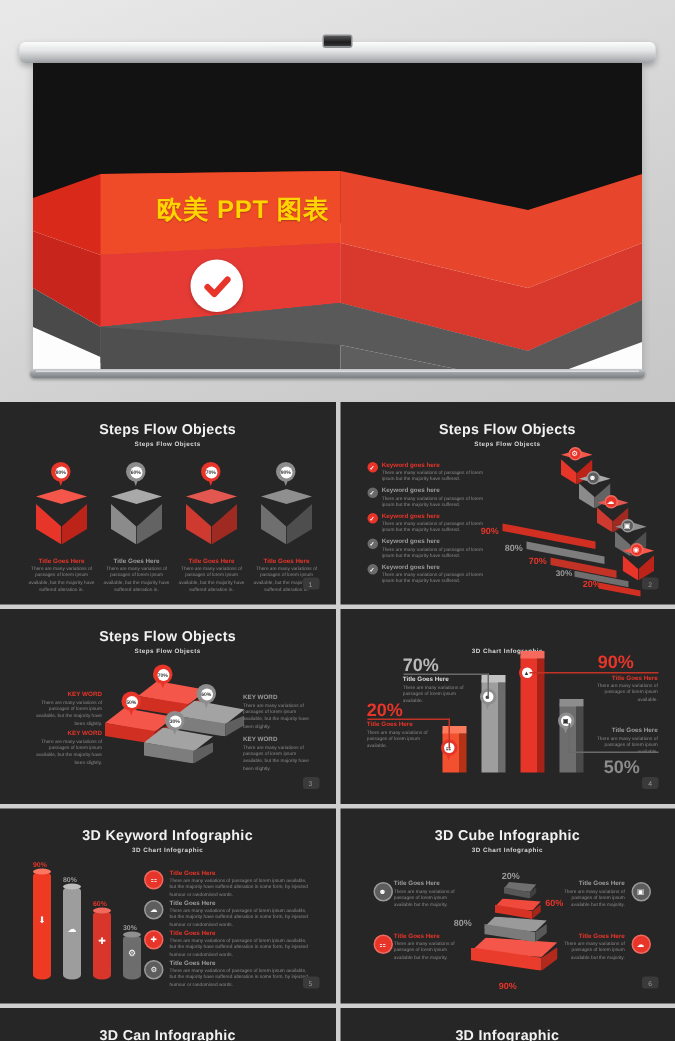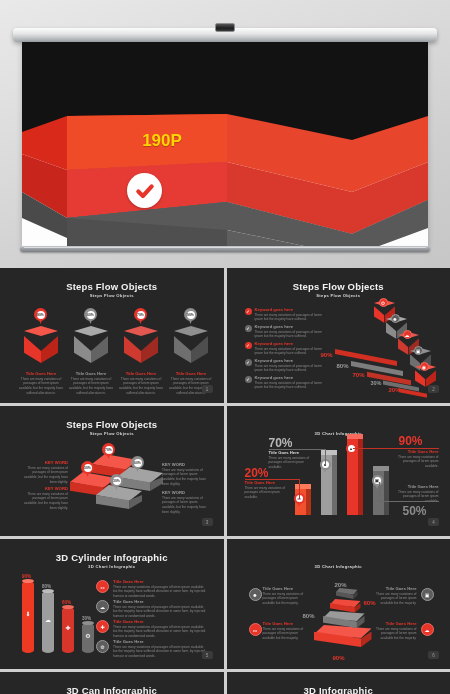--- a/index.html
+++ b/index.html
@@ -245,21 +245,21 @@
           <polygon points="45,150 205,160 205,186 45,196" fill="#616161" opacity="0"></polygon>
           <polygon points="45,172 205,161 205,205 45,205" fill="#5a5a5a" opacity="0"></polygon>
           <polygon points="45,176 205,186 330,212 330,205 45,205" fill="#5a5a5a" opacity="0"></polygon>
           <polygon points="45,176 205,160 330,192 406,158 406,186 330,214 205,188 45,200" fill="#595959"></polygon>
           <polygon points="45,176 45,205 205,205 205,188" fill="#4f4f4f"></polygon>
           <polygon points="205,188 205,205 330,205 330,214" fill="#5e5e5e"></polygon>
         </svg>
       </div>
 
       <div class="hero-title">
-        <span class="t2">190P</span>
+        <span class="t1">欧美 PPT 图表</span>
       </div>
 
       <div class="hero-check">
         <svg viewBox="0 0 24 24">
             <path d="M4 12.5 L9.5 18 L20 6.5" fill="none" stroke="#e8352a" stroke-width="5" stroke-linecap="round" stroke-linejoin="round"></path>
           </svg>
       </div>
     </div>
 
     <div class="screen-bar"></div>
@@ -569,21 +569,21 @@
         <div class="num" style="left:172px;top:94px;font-size:12px;color:#8b8b8b;">50%</div>
         <div class="hl leader" style="left:148px;top:91px;width:60px;"></div>
         <div class="vl leader" style="left:148px;top:72px;height:20px;"></div>
 
         <div class="pg">4</div>
       </div>
     </div>
 
     <div class="thumb">
       <div class="frame">
-        <div class="t-title">3D Cylinder Infographic</div>
+        <div class="t-title">3D Keyword Infographic</div>
         <div class="t-sub">3D Chart Infographic</div>
 
         <div class="cyl r" style="left:18px;top:38px;height:72px;">
             <span class="cap"></span>
             <span class="ic" style="top:30px;">⬇</span>
           </div>
         <div class="cyl g" style="left:38px;top:48px;height:62px;">
             <span class="cap"></span>
             <span class="ic" style="top:26px;">☁</span>
           </div>
@@ -624,20 +624,21 @@
           <div class="lbl-title gry">Title Goes Here</div>
           <div class="lbl-body">There are many variations of passages of lorem ipsum available, but the majority have suffered alteration in some form, by injected humour or randomised words.</div>
         </div>
 
         <div class="pg">5</div>
       </div>
     </div>
 
     <div class="thumb">
       <div class="frame">
+        <div class="t-title">3D Cube Infographic</div>
         <div class="t-sub">3D Chart Infographic</div>
 
         <div class="pyr">
           <div class="lay" style="left:83px;top:82px;width:58px;height:26px;">
             <div class="lt" style="background:#f4564a;"></div>
               <div class="lf" style="background:#ea3c2c;"></div>
               <div class="lr" style="background:#b22a1c;"></div>
           </div>
           <div class="lay" style="left:92px;top:68px;width:42px;height:20px;">
             <div class="lt" style="background:#9a9a9a;"></div>

